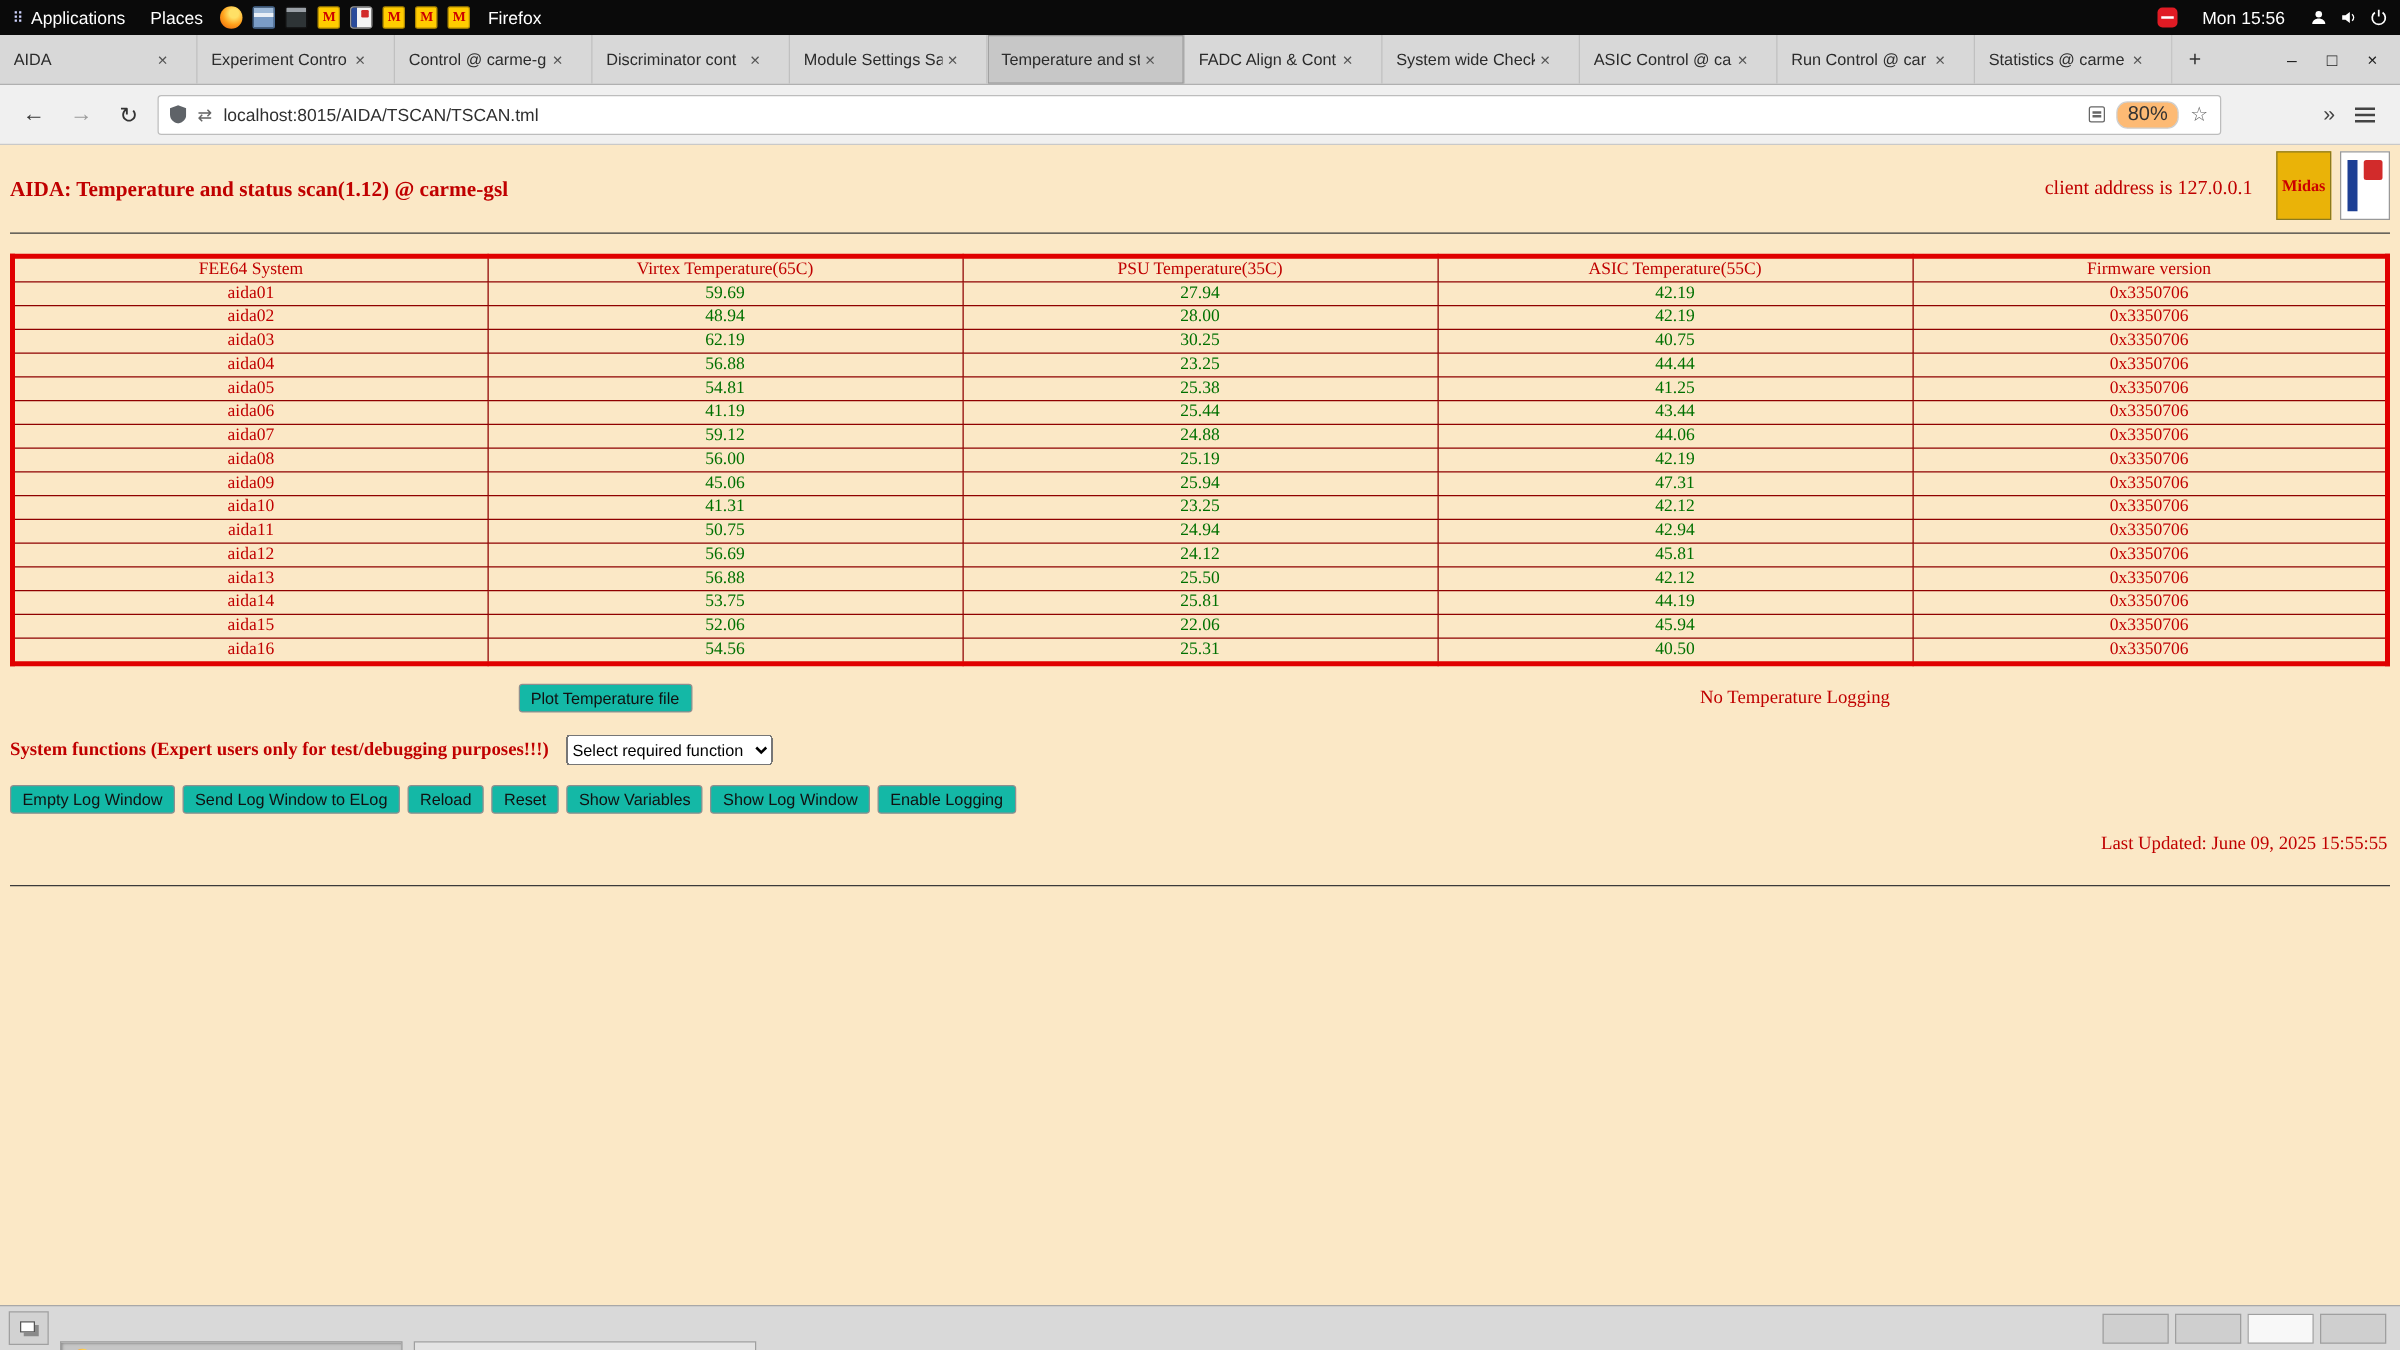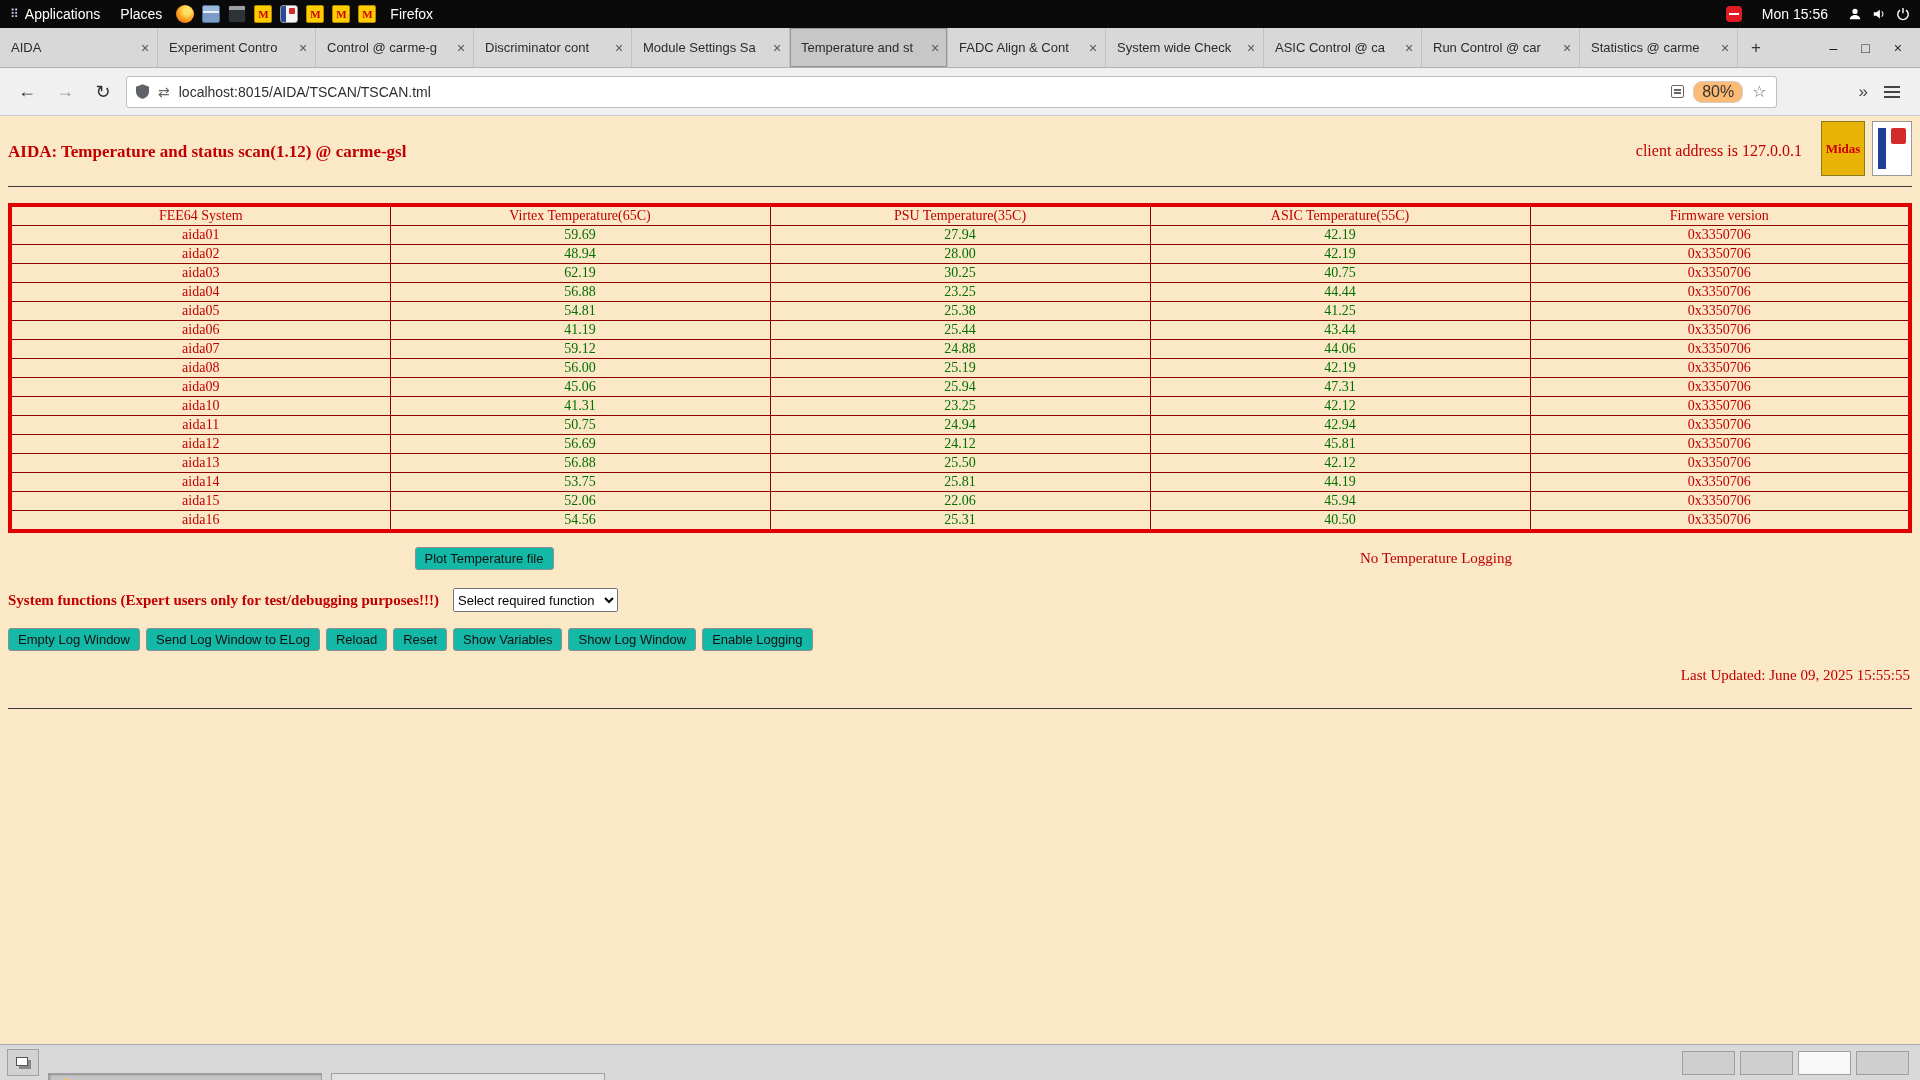--- a/index.html
+++ b/index.html
@@ -22,21 +22,21 @@
   .midas-mini { background:#ffcc00; color:#cc0000; font:bold 11px/16px "Liberation Serif", serif; text-align:center; border:1px solid #b08900; border-radius:2px; }
   .lightapp { background:linear-gradient(90deg,#2a4b9b 0 30%, #f4f4f4 30%); border:1px solid #999; position:relative; }
   .lightapp::after { content:""; position:absolute; right:2px; top:2px; width:6px; height:6px; background:#d22b2b; border-radius:1px; }
   .notif { width:16px; height:16px; background:#e01b24; border-radius:4px; position:relative; display:inline-block; }
   .notif::after { content:""; position:absolute; left:3px; right:3px; top:7px; height:2px; background:#fff; }
   .status-ic { display:inline-flex; align-items:center; }
 
   
   .tab-bar { height:40px; background:#d8d8d8; display:flex; align-items:stretch; border-bottom:1px solid #b0b0b0; }
   .tab-strip { display:flex; align-items:stretch; overflow:hidden; }
-  .tab { width:158px; min-width:158px; display:flex; align-items:center; padding:0 4px 0 11px; font-size:13px; color:#2b2b2b; border-right:1px solid #c0c0c0; }
+  .tab { width:158px; min-width:158px; display:flex; align-items:center; padding:0 19px 0 11px; font-size:13px; color:#2b2b2b; border-right:1px solid #c0c0c0; }
   .tab-label { flex:1; white-space:nowrap; overflow:hidden; }
   .tab-close { width:16px; text-align:center; color:#555; font-size:14px; }
   .tab.active { background:#c7c7c7; box-shadow:inset 0 0 0 1px #969696; }
   .new-tab { width:36px; display:flex; align-items:center; justify-content:center; font-size:17px; color:#333; }
   .win-controls { margin-left:auto; display:flex; align-items:center; gap:24px; padding:0 18px; font-size:14px; color:#222; }
 
   
   .nav-bar { height:48px; background:#f0f0f0; display:flex; align-items:center; padding:0 12px; gap:8px; border-bottom:1px solid #c9c9c9; }
   .nav-icon { width:30px; text-align:center; font-size:18px; color:#333; }
   .nav-icon.dim { color:#9a9a9a; }

